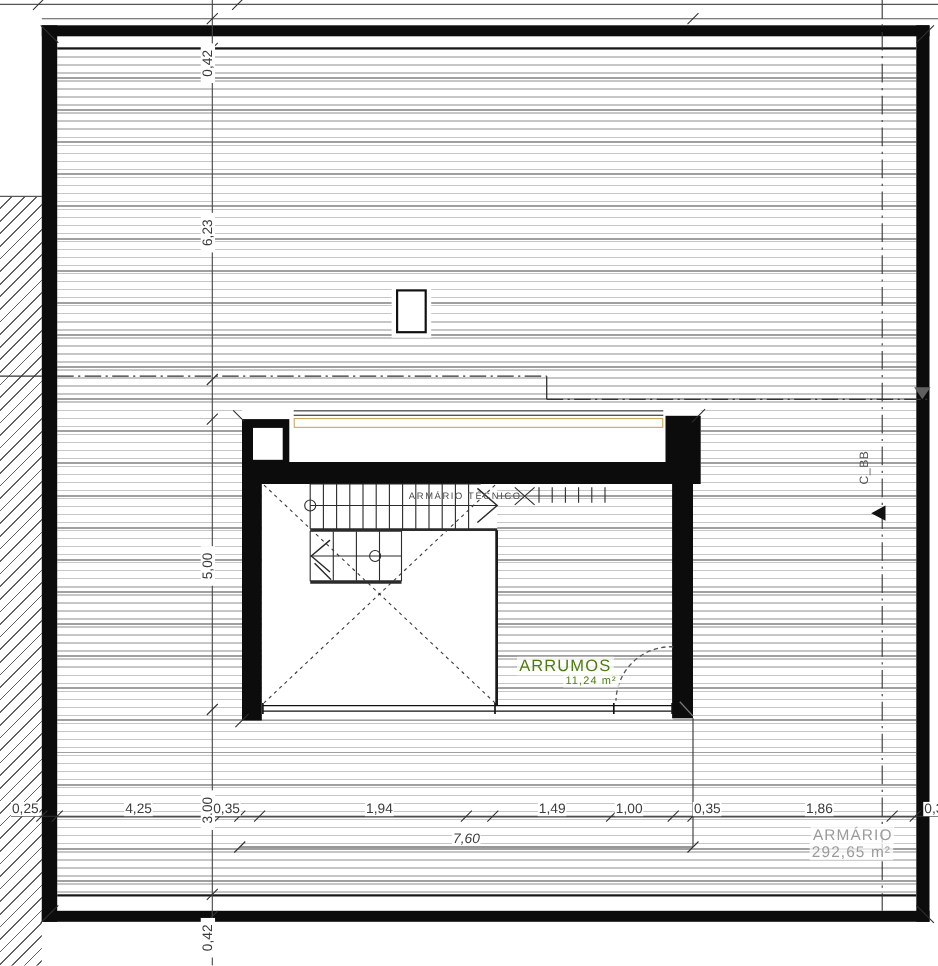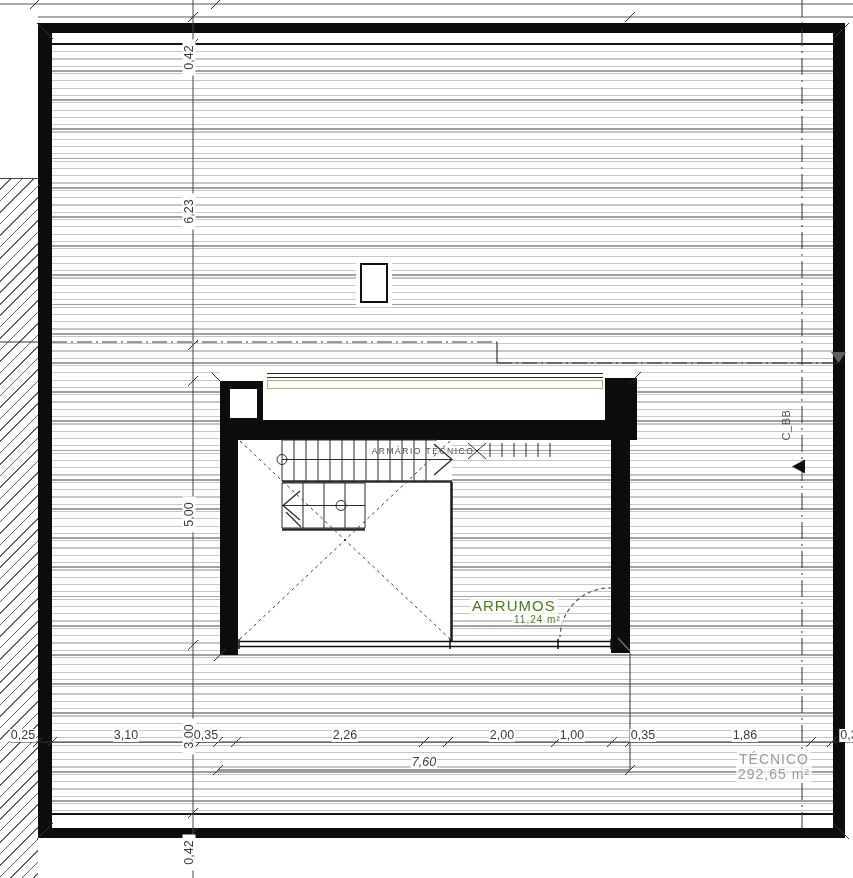--- a/index.html
+++ b/index.html
@@ -131,34 +131,34 @@
       <path d="M239,639V649 M450,639V649 M558,639V649 M611,639V649" stroke-width="1.5"></path>
     </g>
 
     <path d="M612,588 A50,50 0 0 0 560,637" stroke="#555" stroke-width="1.2" stroke-dasharray="4 3" fill="none"></path>
   </svg>
 
   <div class="armario-lbl">ARMÁRIO TÉCNICO</div>
 
   <div class="room" style="left:470px;top:597px;font-size:15px;">ARRUMOS</div>
   <div class="room" style="left:470px;top:614px;font-size:10px;margin-left:42px;">11,24 m²</div>
-  <div class="room" style="left:737px;top:751px;font-size:14px;color:#9b9b9b;">TÉCNICO</div>
+  <div class="room" style="left:737px;top:751px;font-size:14px;color:#9b9b9b;">ARMÁRIO</div>
   <div class="room" style="left:736px;top:766px;font-size:14px;color:#9b9b9b;">292,65 m²</div>
 
   <div class="vlbl" style="left:171px;top:51px;">0,42</div>
   <div class="vlbl" style="left:171px;top:205px;">6,23</div>
   <div class="vlbl" style="left:171px;top:508px;">5,00</div>
   <div class="vlbl" style="left:171px;top:730px;">3,00</div>
   <div class="vlbl" style="left:171px;top:846px;">0,42</div>
 
   <div class="lbl center" style="left:23px;top:729px;">0,25</div>
-  <div class="lbl center" style="left:126px;top:729px;">3,10</div>
+  <div class="lbl center" style="left:126px;top:729px;">4,25</div>
   <div class="lbl center" style="left:206px;top:729px;">0,35</div>
-  <div class="lbl center" style="left:345px;top:729px;">2,26</div>
-  <div class="lbl center" style="left:502px;top:729px;">2,00</div>
+  <div class="lbl center" style="left:345px;top:729px;">1,94</div>
+  <div class="lbl center" style="left:502px;top:729px;">1,49</div>
   <div class="lbl center" style="left:572px;top:729px;">1,00</div>
   <div class="lbl center" style="left:643px;top:729px;">0,35</div>
   <div class="lbl center" style="left:745px;top:729px;">1,86</div>
   <div class="lbl center" style="left:849px;top:729px;">0,3</div>
   <div class="lbl center" style="left:424px;top:756px;font-style:italic;">7,60</div>
 
   <div class="cbb">C_BB</div>
 
 </div>
 

